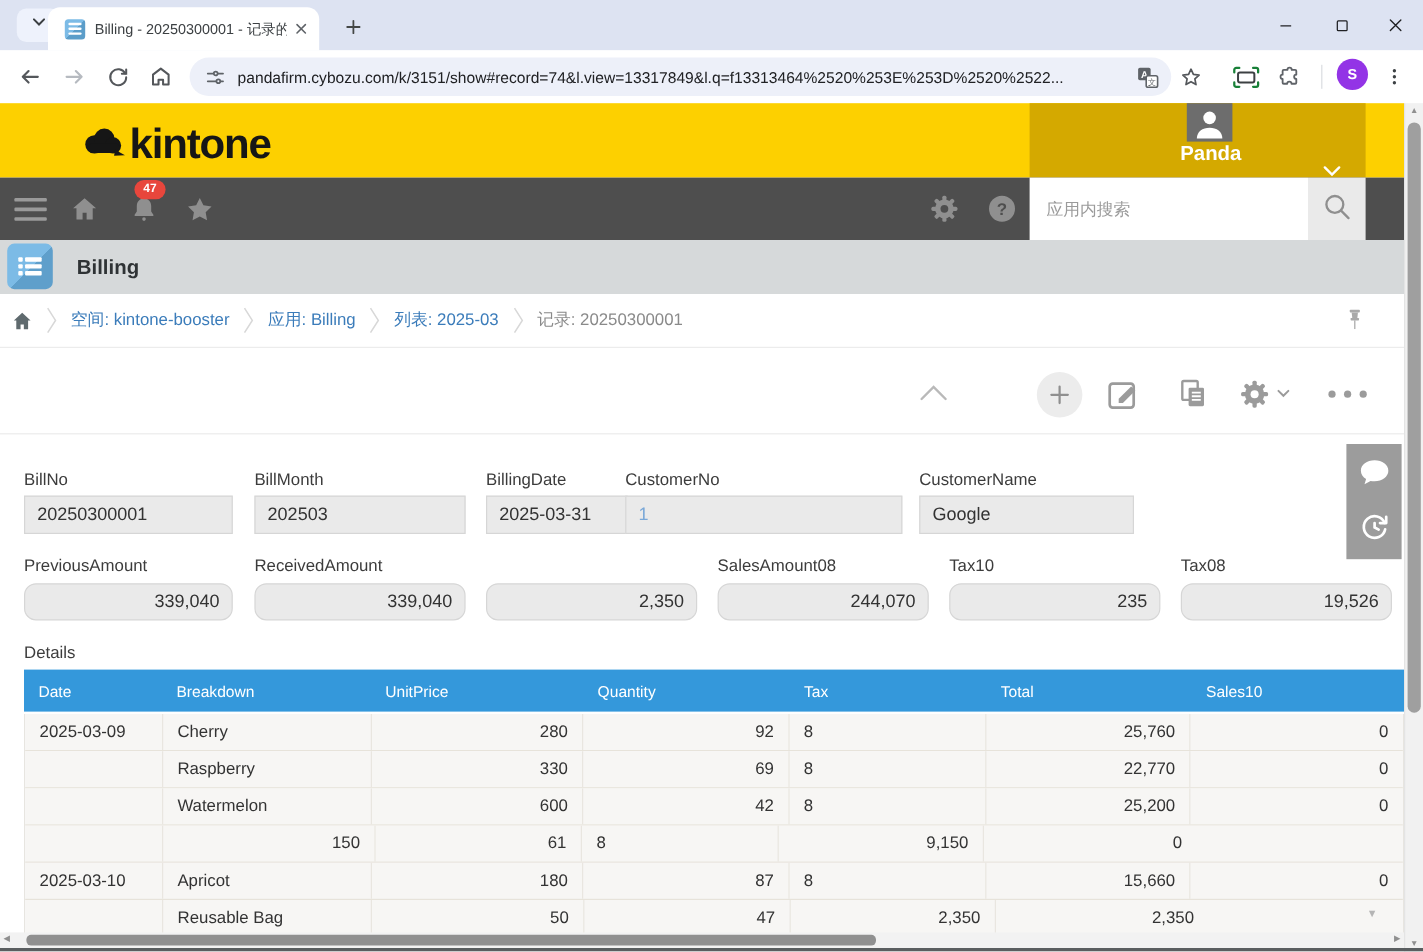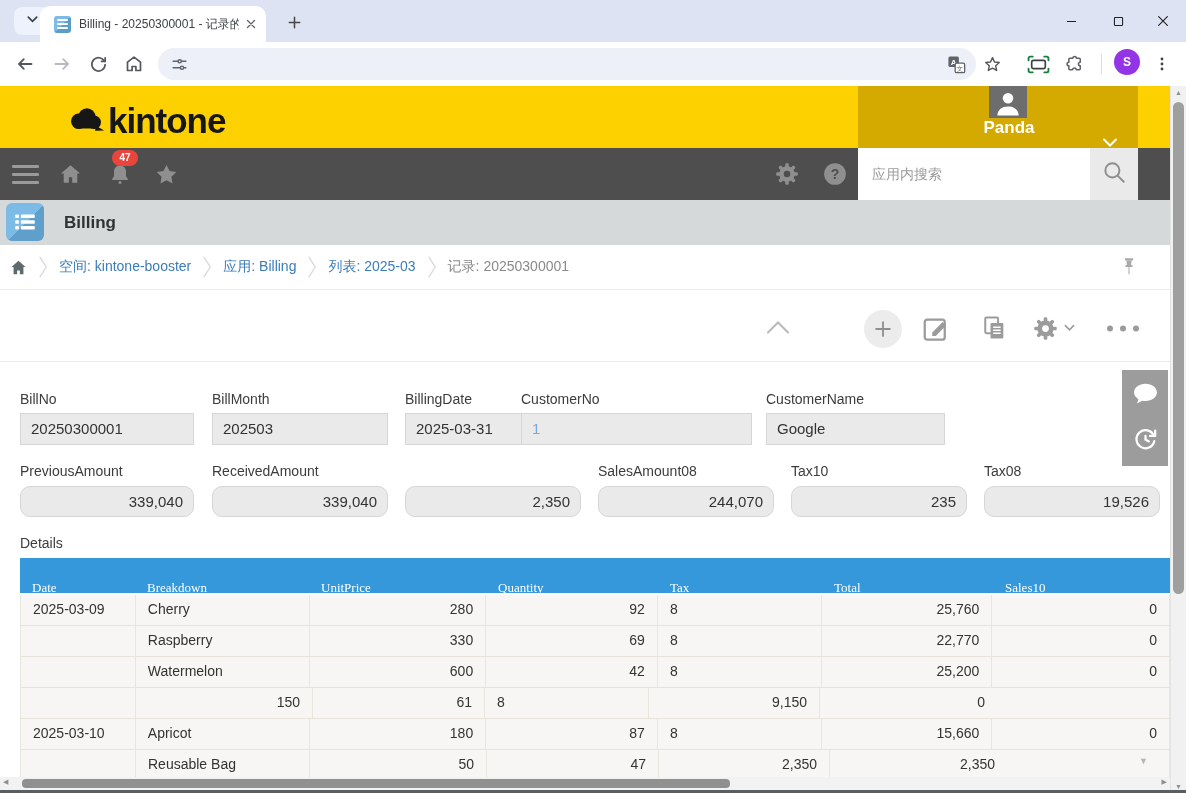--- a/index.html
+++ b/index.html
@@ -89,21 +89,21 @@
   .fbox.right{text-align:right;border-radius:10px;}
   .fbox.linkval{color:#7aa8d8;}
 
   .side-rail{position:absolute;left:1122px;top:80px;width:46px;height:96px;background:#9c9c9c;}
   .side-ic{position:absolute;left:0;width:46px;display:flex;justify-content:center;cursor:pointer;}
 
   .details-label{position:absolute;left:20px;top:245px;font-size:14px;color:#3c3c3c;}
 
   .dtable{position:absolute;left:20px;top:268px;width:1150px;}
   .thead{display:flex;background:#3498db;height:35px;}
-  .th{box-sizing:border-box;color:#fff;font-size:13px;line-height:35px;padding:12px 12px;white-space:nowrap;overflow:hidden;font-family:Liberation Serif, serif;}
+  .th{box-sizing:border-box;color:#fff;font-size:13px;line-height:35px;padding:1px 12px;white-space:nowrap;overflow:hidden;}
   .tbody{margin-top:2px;border:1px solid #e7e5e0;border-top:none;box-sizing:border-box;}
   .trow{display:flex;height:30px;background:#f7f6f4;border-bottom:1px solid #e7e3da;}
   .trow:last-child{border-bottom:none;}
   .td{box-sizing:border-box;font-size:14px;color:#333;line-height:29px;padding:0 12px;
     border-right:1px solid #e9e6e0;white-space:nowrap;overflow:hidden;}
   .td:last-child{border-right:none;}
   .td-right{text-align:right;}
 
   .tbl-downhint{position:absolute;left:1139px;top:466px;font-size:9px;color:#b5b5b5;}
 
@@ -186,20 +186,21 @@
       </svg>
   </div>
   <div class="urlpill">
     <span class="tuneicon">
       <svg width="17" height="17" viewBox="0 0 20 20" fill="none" stroke="#5f6368" stroke-width="1.7" stroke-linecap="round">
           <path d="M2.5 6.2h5.8M12.6 6.2h4.9M2.5 13.8h8.4M15 13.8h2.5"></path>
           <circle cx="10.3" cy="6.2" r="1.9"></circle>
           <circle cx="12.9" cy="13.8" r="1.9"></circle>
         </svg>
     </span>
+    <span class="urltext">pandafirm.cybozu.com/k/3151/show#record=74&amp;l.view=13317849&amp;l.q=f13313464%2520%253E%253D%2520%2522...</span>
     <span class="pill-right">
       <svg width="19" height="19" viewBox="0 0 20 20">
           <rect x="1.5" y="1.5" width="11" height="11" rx="1.6" fill="#5f6368"></rect>
           <text x="7" y="10.4" font-size="8.5" fill="#fff" text-anchor="middle" font-weight="bold">A</text>
           <rect x="8.6" y="8.6" width="10" height="10" rx="1.6" fill="#fff" stroke="#5f6368" stroke-width="1.4"></rect>
           <text x="13.6" y="16.4" font-size="7" fill="#5f6368" text-anchor="middle">文</text>
         </svg>
     </span>
   </div>
   <div class="navbtn" style="left:982px;">

